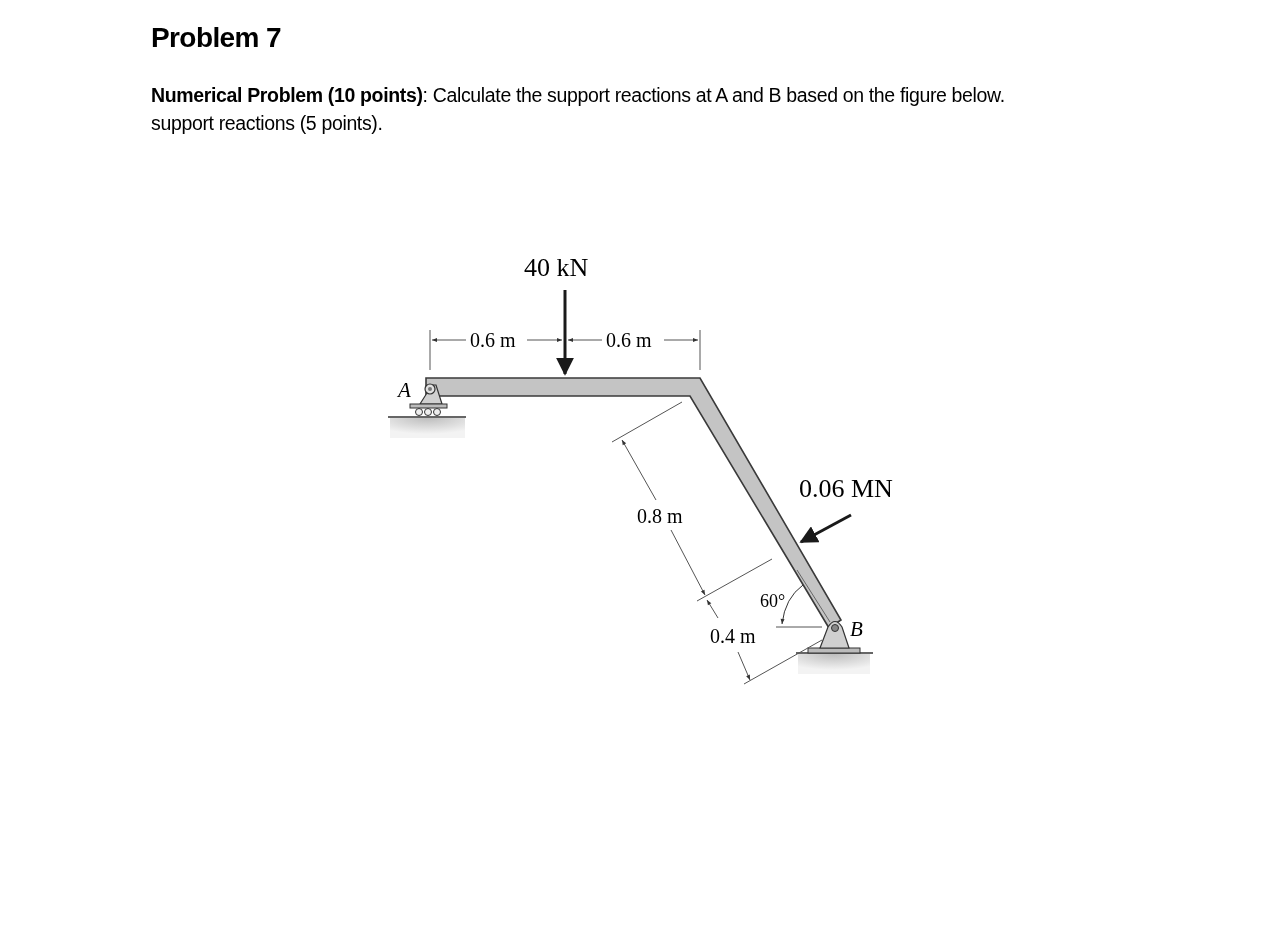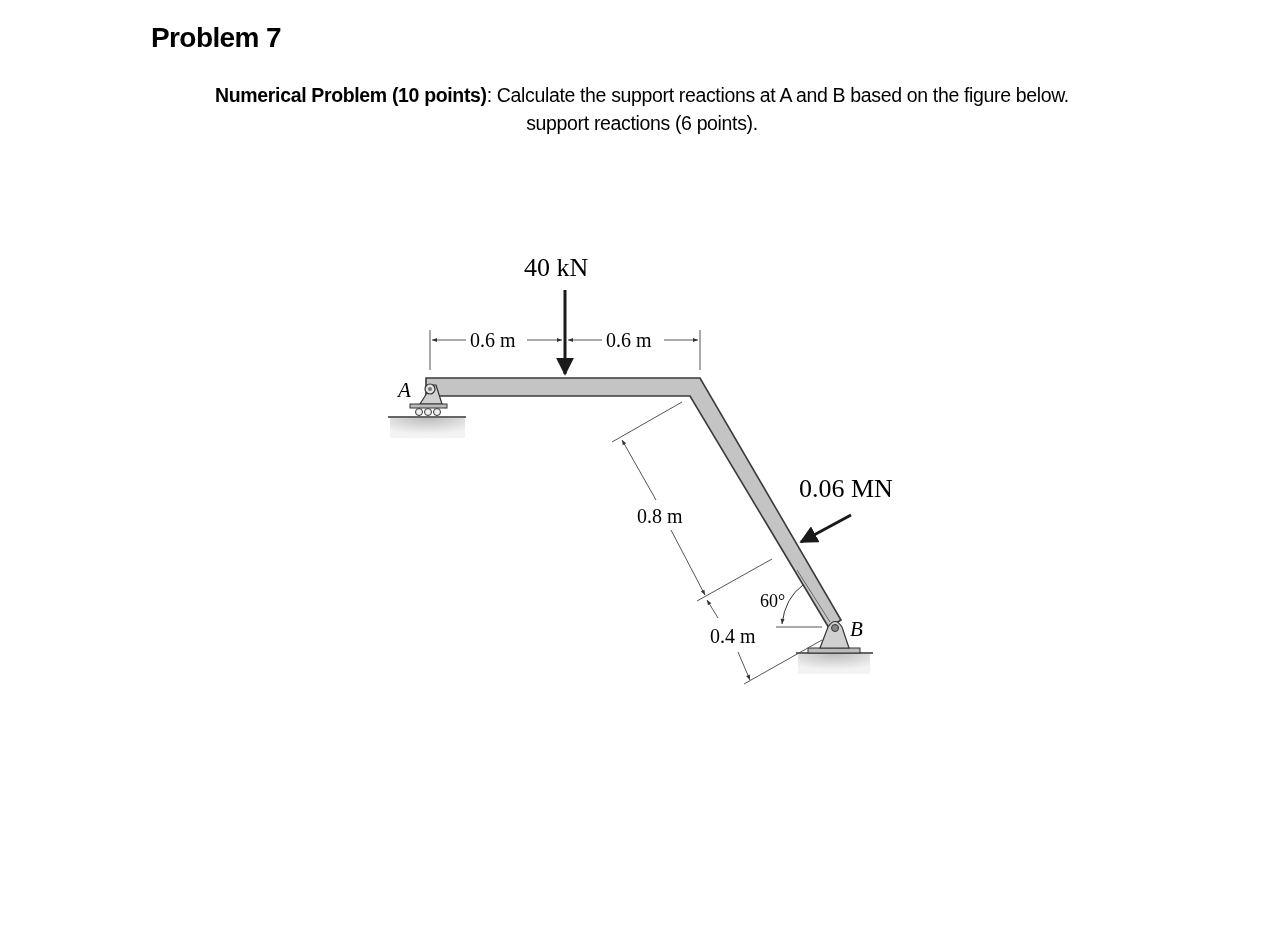--- a/index.html
+++ b/index.html
@@ -1,32 +1,32 @@
 <!DOCTYPE html>
 <html><head>
 <meta charset="utf-8">
 <style>
   html, body { margin: 0; padding: 0; background: #ffffff; }
   body { width: 1284px; height: 932px; position: relative; overflow: hidden; font-family: "Liberation Sans", "DejaVu Sans", sans-serif; color: #000; }
   .title { position: absolute; left: 151px; top: 22px; font-size: 28px; font-weight: bold; letter-spacing: -0.6px; font-family: "Liberation Sans", sans-serif; }
   .para { position: absolute; left: 151px; top: 82px; width: 982px; font-size: 19.5px; line-height: 27.5px; letter-spacing: -0.35px; font-family: "Liberation Sans", sans-serif; }
-  .para .line { display: block; white-space: nowrap; text-align: center; }
+  .para .line { display: block; white-space: nowrap; }
   .para .justify { text-align: justify; text-align-last: justify; white-space: normal; }
   .para b { font-weight: bold; }
   svg.fig { position: absolute; left: 0; top: 0; }
   .lbl { font-family: "Liberation Serif", "DejaVu Serif", serif; }
 </style>
 </head>
 <body>
 
 <div class="title">Problem 7</div>
 
 <div class="para">
   <span class="line"><b>Numerical Problem (10 points)</b><span>: Calculate the support reactions at A and B based on the figure below.</span></span>
-  <span class="line">support reactions (6 points).</span>
+  <span class="line">support reactions (5 points).</span>
 </div>
 
 <svg class="fig" width="1284" height="932" viewBox="0 0 1284 932">
   <defs>
     <marker id="bigArrow" viewBox="0 0 10 10" refX="9" refY="5" markerWidth="6" markerHeight="6" orient="auto-start-reverse">
       <path d="M0,0 L10,5 L0,10 z" fill="#1a1a1a"></path>
     </marker>
     <marker id="dimArrow" viewBox="0 0 10 10" refX="10" refY="5" markerWidth="7" markerHeight="5" orient="auto-start-reverse">
       <path d="M0,1 L10,5 L0,9 z" fill="#333"></path>
     </marker>

